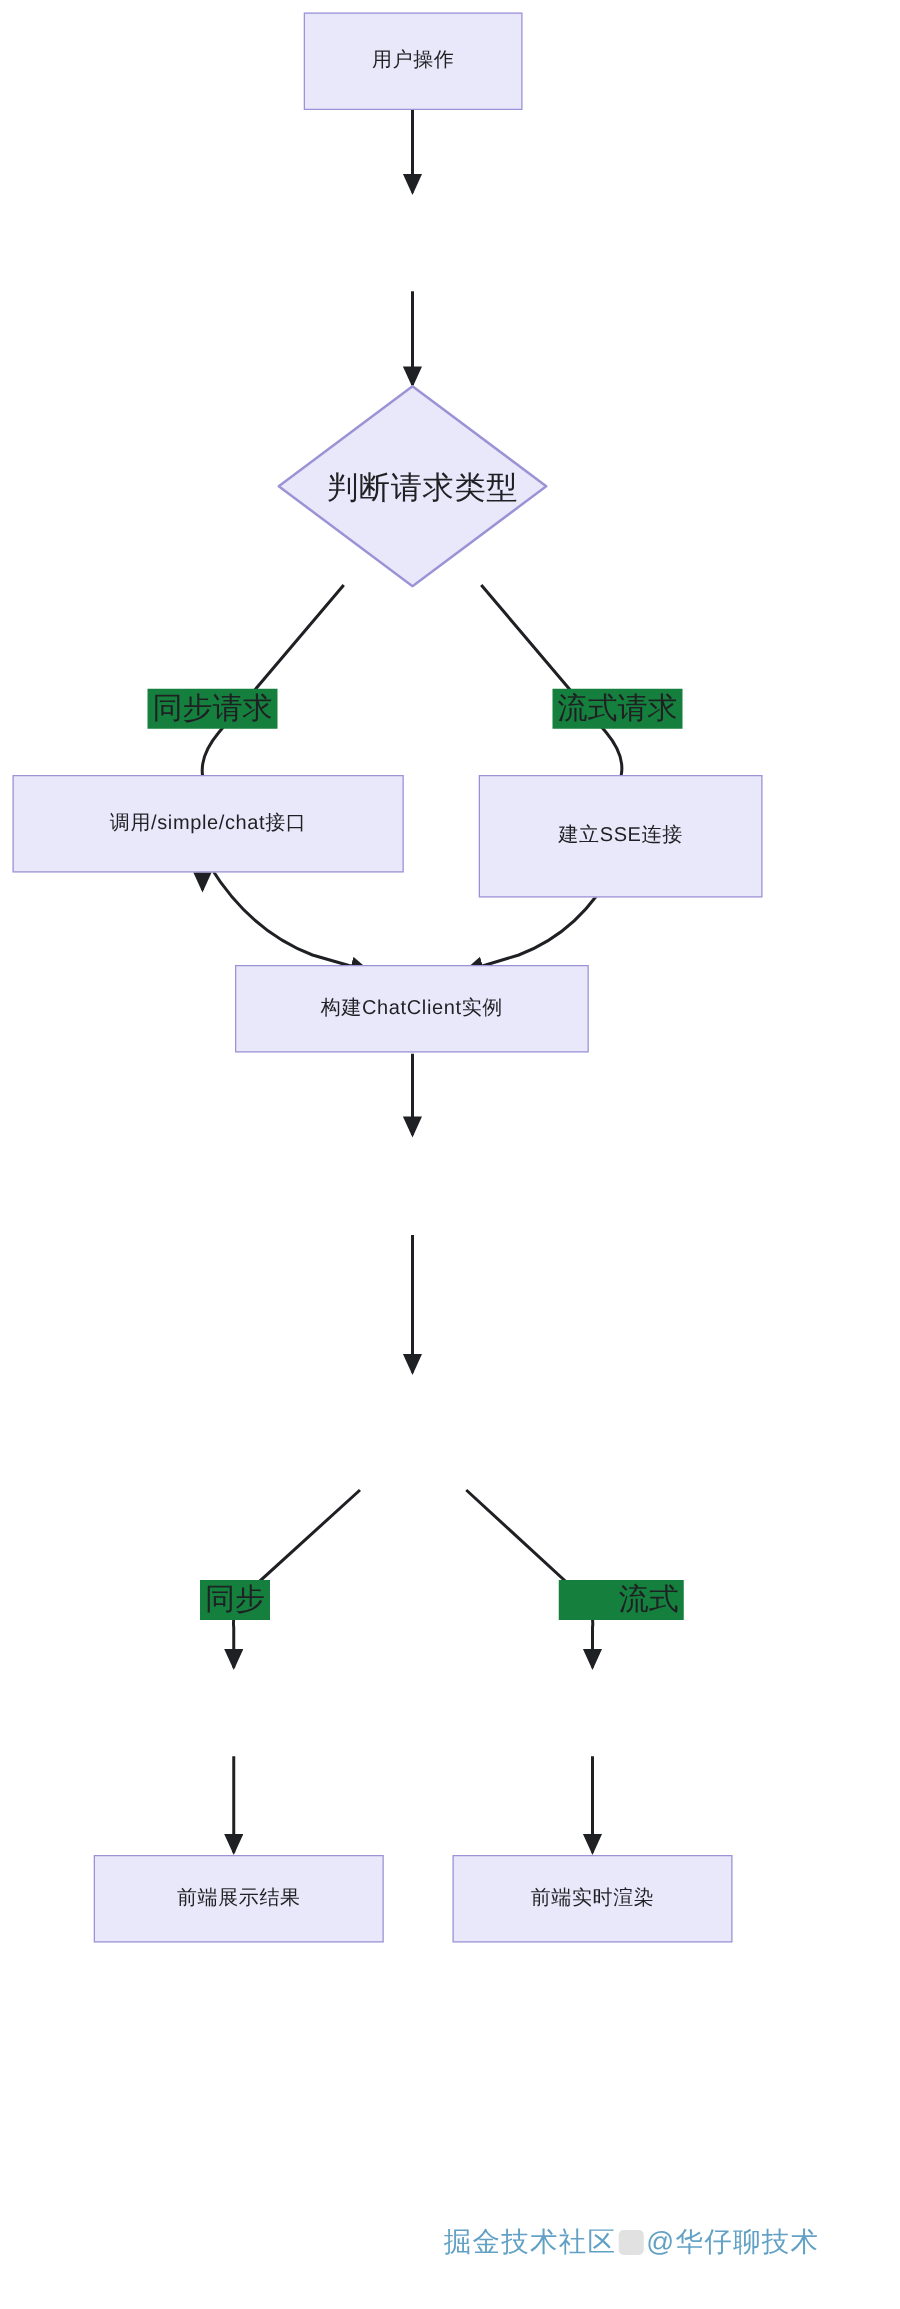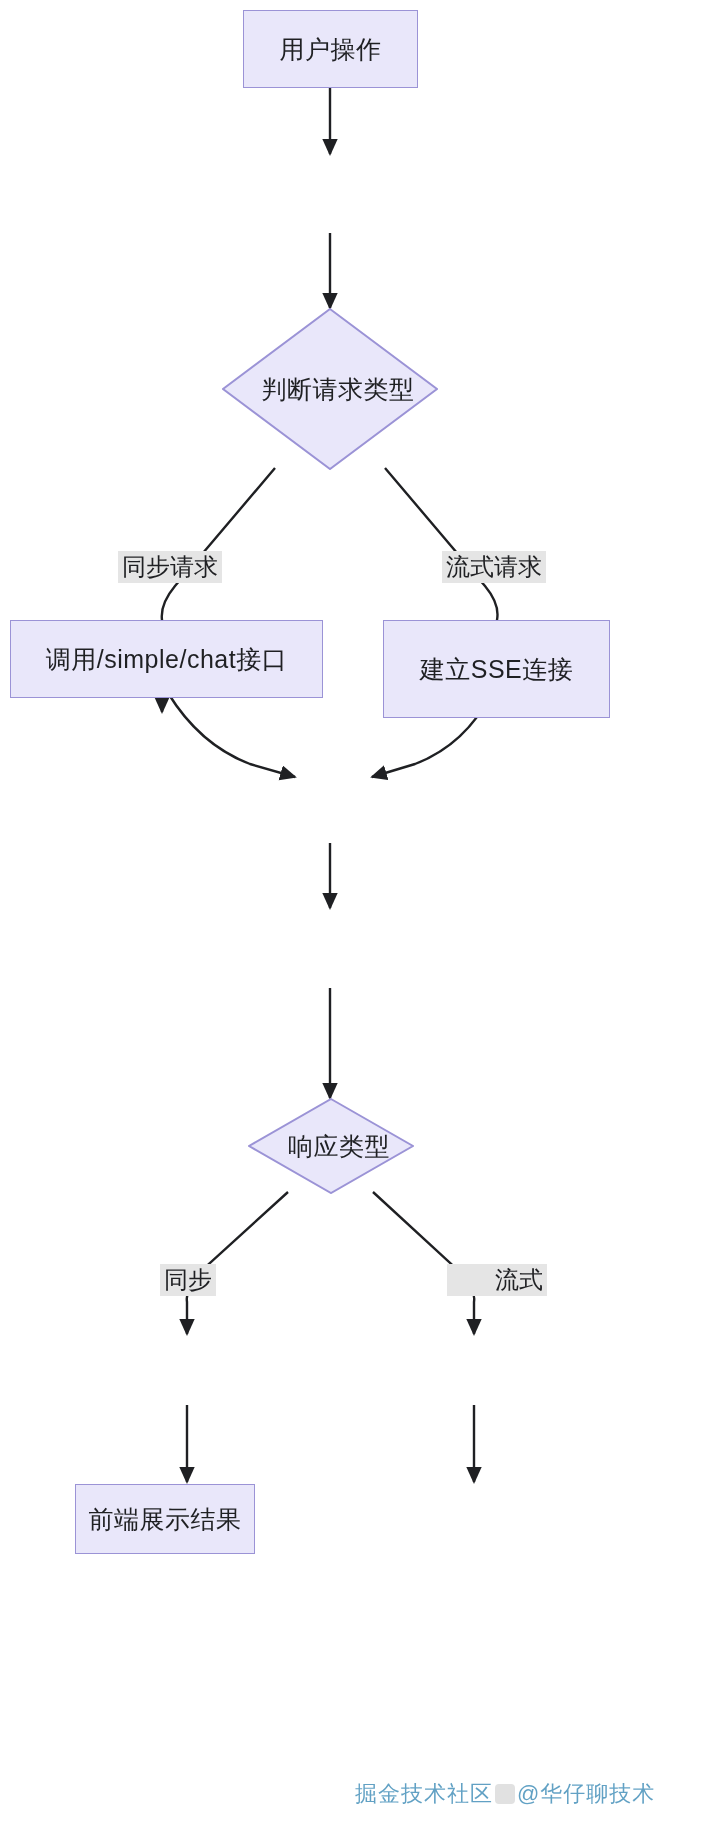--- a/index.html
+++ b/index.html
@@ -38,21 +38,21 @@
     align-items: center;
     justify-content: center;
     text-align: center;
     color: #1f2023;
     letter-spacing: 0.5px;
   }
 
   .node-rect {
     background: #e9e7fa;
     border: 1.6px solid #9b93d6;
-    font-size: 25px;
+    font-size: 16px;
     line-height: 1.2;
     white-space: nowrap;
   }
 
   .node-diamond {
     background: transparent;
     border: none;
     font-size: 25px;
   }
   .node-diamond .diamond-shape {
@@ -65,21 +65,21 @@
   }
   .node-diamond .diamond-label {
     position: relative;
     z-index: 2;
     white-space: nowrap;
     margin-left: 16px;
   }
 
   .edge-label {
     position: absolute;
-    background: #e5e5e5;
+    background: #15803d;
     color: #1f2023;
     font-size: 24px;
     line-height: 1.15;
     padding: 2px 4px;
     white-space: nowrap;
     box-sizing: border-box;
   }
 
   .watermark {
     position: absolute;
@@ -163,41 +163,41 @@
   </div>
 
   <div class="node node-rect" style="left:10px; top:620px; width:313px; height:78px;">
     <span>调用/simple/chat接口</span>
   </div>
 
   <div class="node node-rect" style="left:383px; top:620px; width:227px; height:98px;">
     <span>建立SSE连接</span>
   </div>
 
-
-
-  <div class="node node-diamond" style="left:248px; top:1098px; width:166px; height:96px;">
-    <svg class="diamond-shape" viewBox="0 0 166 96" preserveAspectRatio="none">
-      <polygon points="83,1 165,48 83,95 1,48" fill="#e9e7fa" stroke="#9b93d6" stroke-width="2"></polygon>
-    </svg>
-    <span class="diamond-label">响应类型</span>
-  </div>
+  <div class="node node-rect" style="left:188px; top:772px; width:283px; height:70px;">
+    <span>构建ChatClient实例</span>
+  </div>
+
+
 
   <div class="edge-label" style="left:160px; top:1264px;">
     <span>同步</span>
   </div>
 
   <div class="edge-label" style="left:447px; top:1264px;padding-left:48px;">
     <span>流式</span>
   </div>
 
 
 
-  <div class="node node-rect" style="left:75px; top:1484px; width:180px; height:70px;">
+  <div class="node node-rect" style="left:75px; top:1484px; width:232px; height:70px;">
     <span>前端展示结果</span>
   </div>
 
+  <div class="node node-rect" style="left:362px; top:1484px; width:224px; height:70px;">
+    <span>前端实时渲染</span>
+  </div>
 
   <div class="watermark">
     <span>掘金技术社区</span><span class="watermark-logo"></span><span>@</span><span>华仔聊技术</span>
   </div>
 
 </div>
 
 </body></html>

